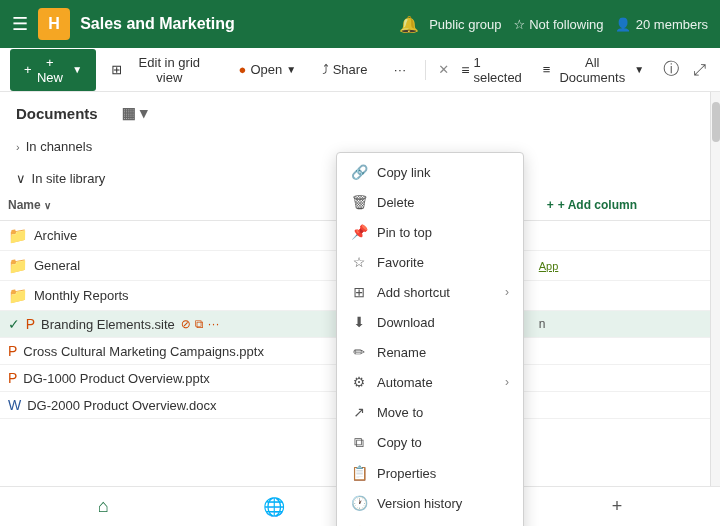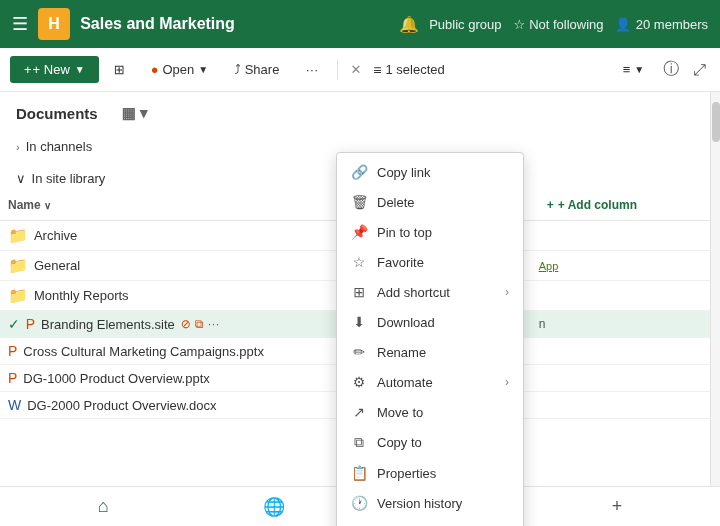--- a/index.html
+++ b/index.html
@@ -219,20 +219,21 @@
 </div>
 
 <div class="toolbar">
   <button class="btn-new">
     <span>+</span>
     <span style="margin-left:-4px;">+ New</span>
     <span style="font-size:10px;">▼</span>
   </button>
   <button class="toolbar-btn">
     <span>⊞</span>
+    <span>Edit in grid view</span>
   </button>
   <button class="toolbar-btn">
     <span style="color:#d04a02;">●</span>
     <span>Open</span>
     <span style="font-size:10px;">▼</span>
   </button>
   <button class="toolbar-btn">
     <span>⤴</span>
     <span>Share</span>
   </button>
@@ -241,20 +242,21 @@
   </button>
   <div class="toolbar-sep"></div>
   <button class="toolbar-icon-btn" style="color:#888; font-size:13px;">✕</button>
   <div class="selected-badge">
     <span style="font-size:14px;">≡</span>
     <span>1 selected</span>
   </div>
   <div class="toolbar-right">
     <button class="all-docs-btn">
       <span>≡</span>
+      <span>All Documents</span>
       <span style="font-size:10px;">▼</span>
     </button>
     <button class="toolbar-icon-btn">ⓘ</button>
     <button class="toolbar-icon-btn">⤢</button>
   </div>
 </div>
 
 <div class="content-area">
 
   <div class="left-panel">

